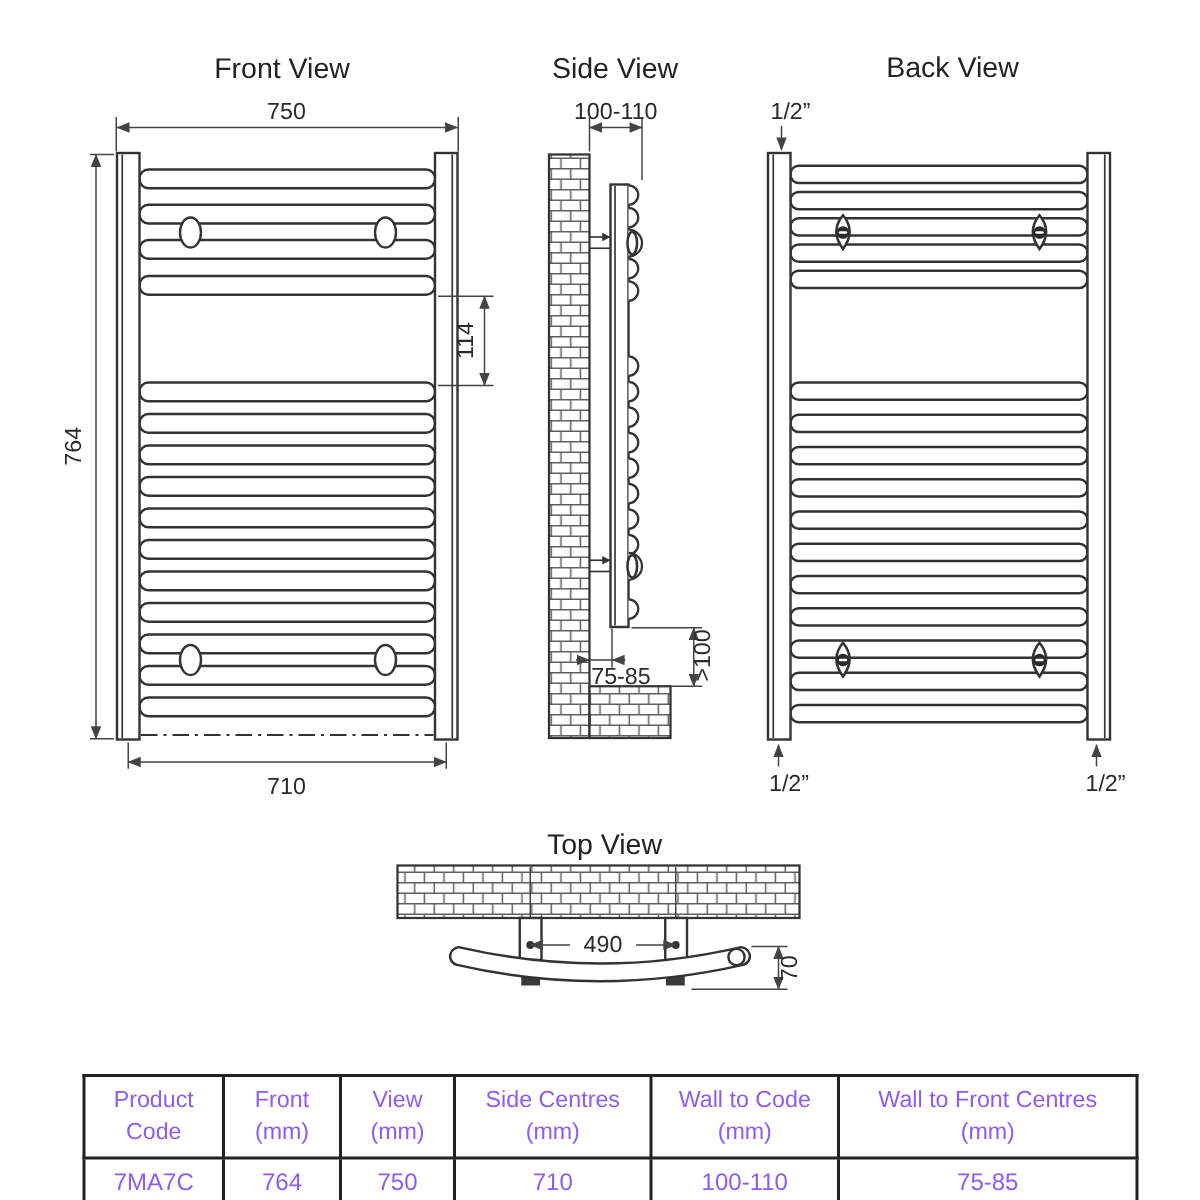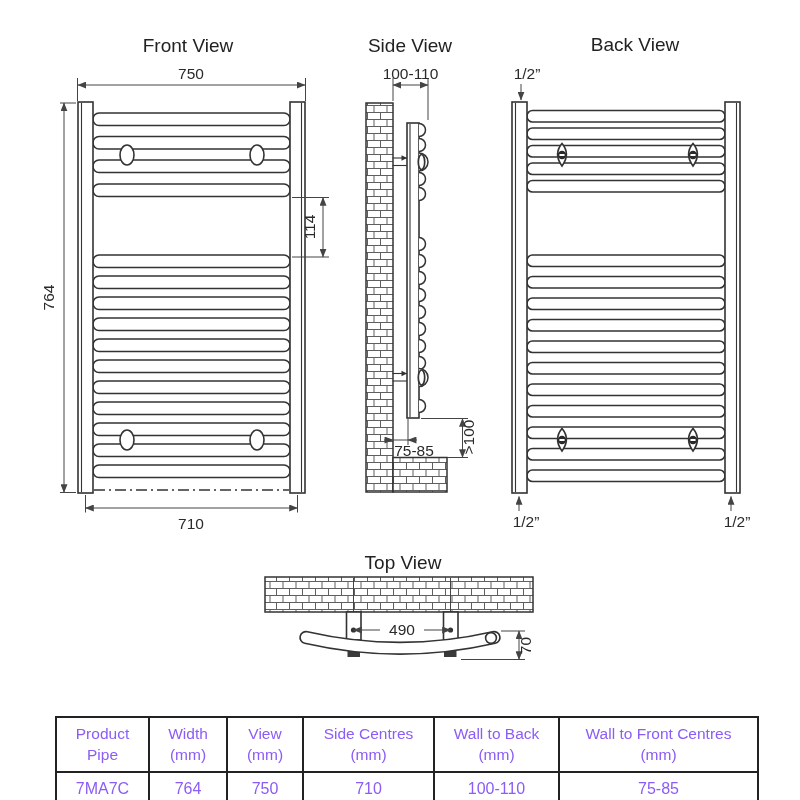--- a/index.html
+++ b/index.html
@@ -261,36 +261,36 @@
         <col style="width:78px">
         <col style="width:76px">
     <col style="width:131px">
         <col style="width:125px">
         <col style="width:199px">
   </colgroup>
   <thead>
     <tr>
       <th class="h2l">
         <span>Product</span>
-            <span>Pipe</span>
-          </th>
-      <th class="h2l">
-        <span>Width</span>
+            <span>Code</span>
+          </th>
+      <th class="h2l">
+        <span>Front</span>
             <span>(mm)</span>
           </th>
       <th class="h2l">
         <span>View</span>
             <span>(mm)</span>
           </th>
       <th class="h2l">
         <span>Side Centres</span>
             <span>(mm)</span>
           </th>
       <th class="h2l">
-        <span>Wall to Back</span>
+        <span>Wall to Code</span>
             <span>(mm)</span>
           </th>
       <th class="h2l">
         <span>Wall to Front Centres</span>
             <span>(mm)</span>
           </th>
     </tr>
   </thead>
   <tbody>
     <tr>

